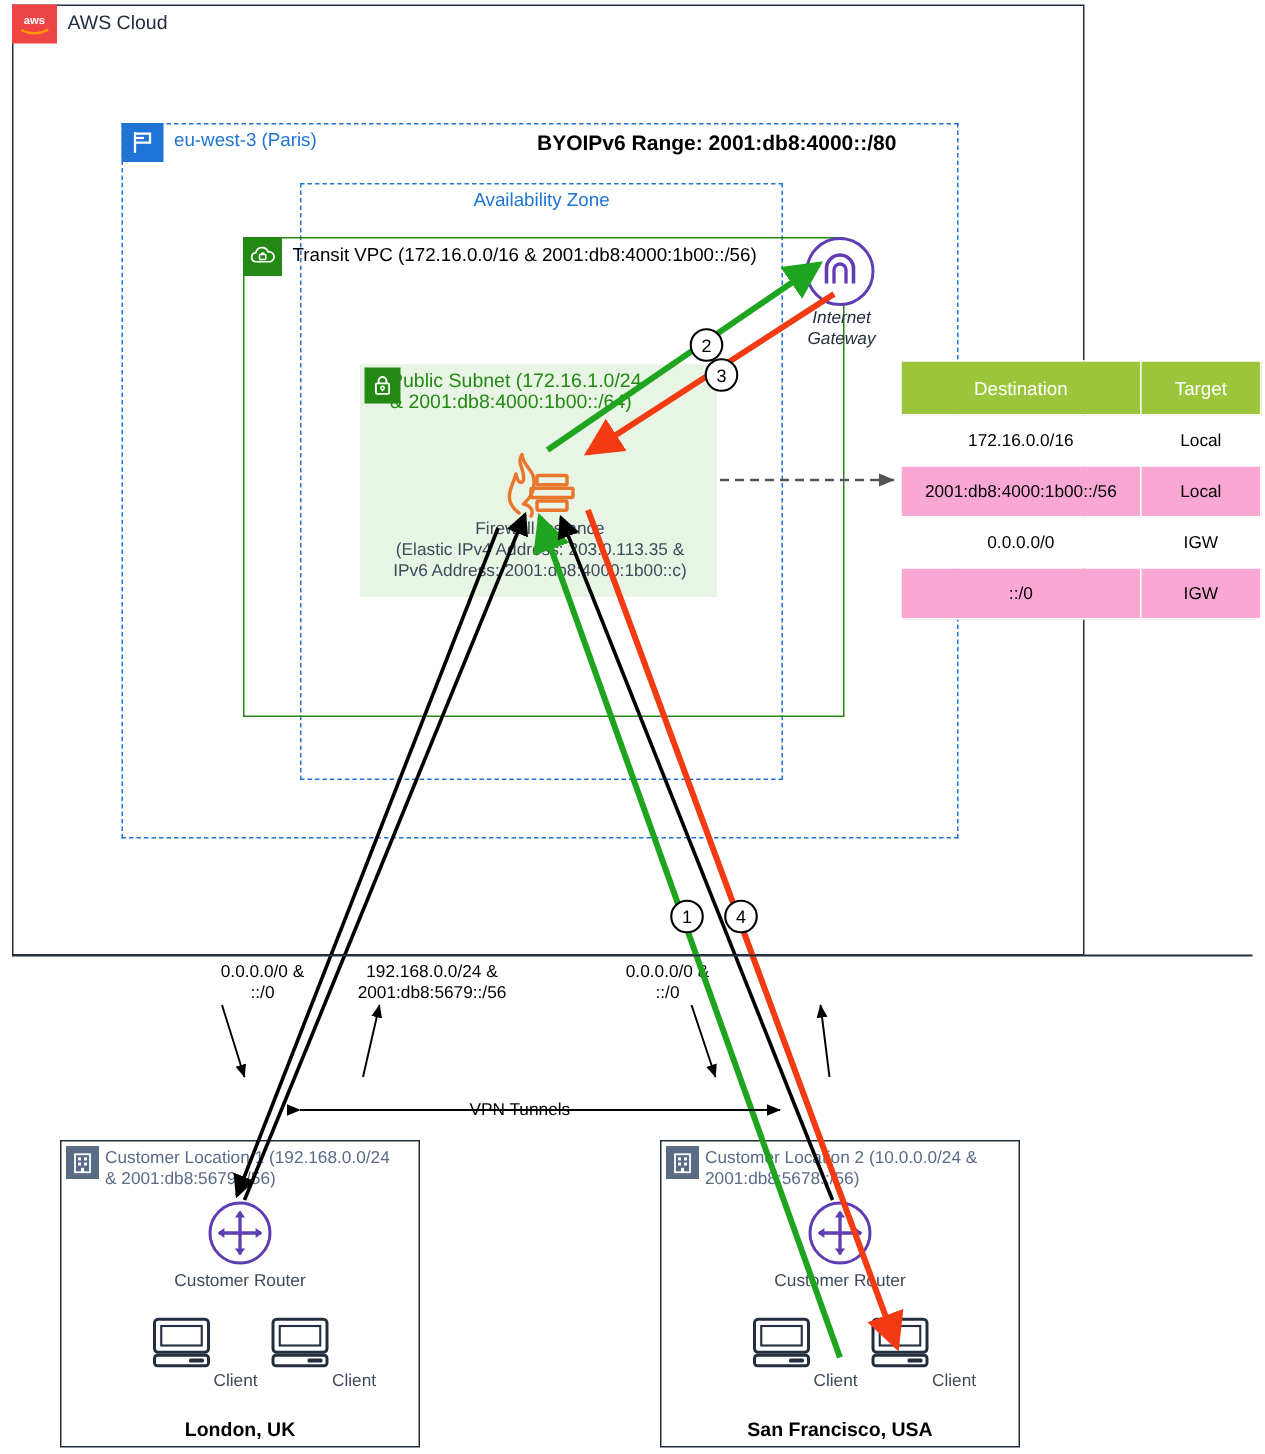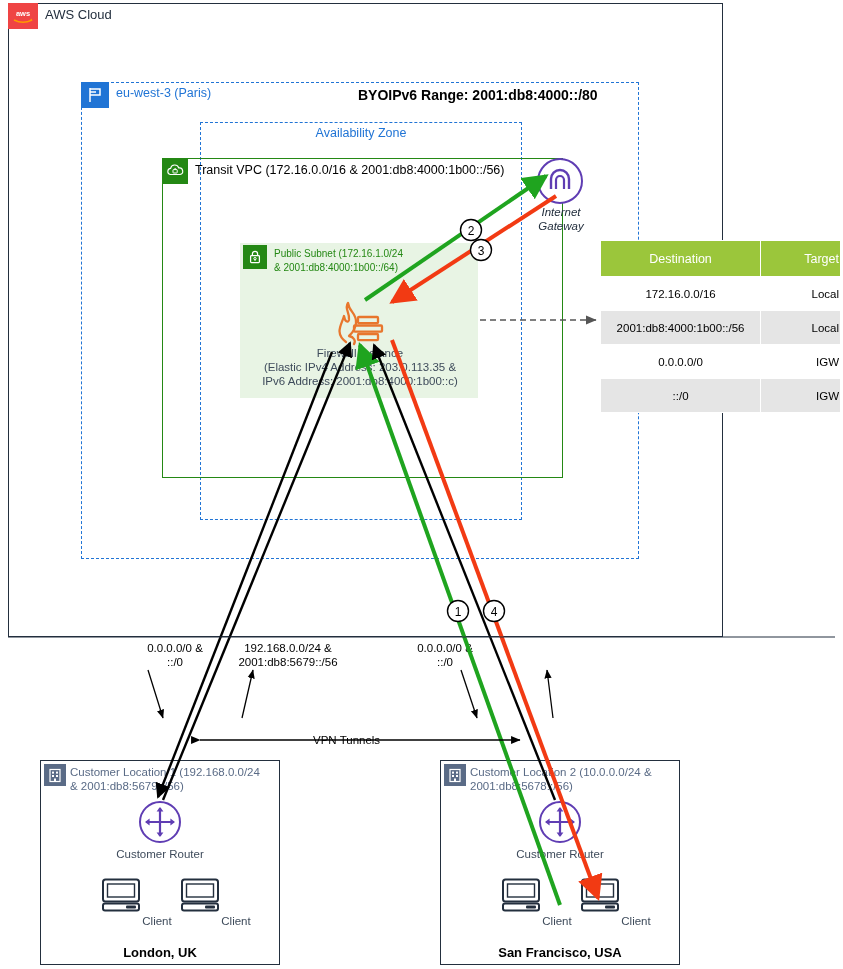--- a/index.html
+++ b/index.html
@@ -23,38 +23,38 @@
 
   .az-box{left:200px;top:122px;width:322px;height:398px;border:1.4px dashed #2074D5;box-sizing:border-box;}
   .az-label{left:200px;top:126px;width:322px;text-align:center;font-size:12.5px;color:#2074D5;}
 
   .vpc-box{left:162px;top:158px;width:401px;height:320px;border:1.4px solid #248814;box-sizing:border-box;}
   .vpc-badge{left:162px;top:158px;width:26px;height:26px;background:#248814;display:flex;align-items:center;justify-content:center;}
   .vpc-label{left:195px;top:163px;font-size:12.5px;color:#000;white-space:nowrap;}
 
   .subnet-box{left:240px;top:243px;width:238px;height:155px;background:#E8F4E4;border:1px solid #E8F4E4;box-sizing:border-box;}
   .subnet-badge{left:243px;top:245px;width:24px;height:24px;background:#248814;display:flex;align-items:center;justify-content:center;}
-  .subnet-label{left:274px;top:247px;font-size:10px;color:#248814;line-height:14px;white-space:nowrap;}
+  .subnet-label{left:260px;top:247px;font-size:13px;color:#248814;line-height:14px;white-space:nowrap;}
 
   
   .igw-icon{left:536px;top:157px;width:48px;height:48px;}
   .igw-label{left:530px;top:206px;width:62px;text-align:center;font-size:11.5px;color:#232F3E;line-height:13.5px;font-style:italic;}
 
   .fw-icon{left:330px;top:300px;width:56px;height:48px;}
   .fw-label{left:232px;top:346px;width:256px;text-align:center;font-size:11.5px;color:#3E4B5B;line-height:14px;}
 
   
   .rt-title{left:600px;top:217px;width:243px;text-align:center;font-size:12.5px;font-weight:bold;color:#000;}
   .rt-table{left:600px;top:240px;width:241px;border-collapse:collapse;font-size:11.5px;}
   .rt-table td,.rt-table th{border:1.5px solid #fff;height:31px;text-align:center;color:#000;font-weight:normal;}
   .rt-table thead th{background:#9BC63B;color:#fff;font-weight:normal;font-size:12.5px;height:33px;}
   .rt-table tr.odd td{background:#fff;}
-  .rt-table tr.even td{background:#e5e5e5;}
+  .rt-table tr.even td{background:#f9a8d4;}
   .rt-table .c1{width:160px;}
-  .rt-table .c2{width:81px;text-align:right;}
+  .rt-table .c2{width:81px;}
 
   
   .site{border:1.2px solid #232F3E;box-sizing:border-box;background:transparent;}
   .site-a{left:40px;top:760px;width:240px;height:205px;}
   .site-b{left:440px;top:760px;width:240px;height:205px;}
   .site-badge{width:22px;height:22px;background:#5A6B86;display:flex;align-items:center;justify-content:center;}
   .site-label{font-size:11.5px;color:#5A6B86;line-height:14px;}
   .router-label{font-size:11.5px;color:#3E4B5B;text-align:center;}
   .city-label{font-size:13px;font-weight:bold;color:#000;text-align:center;}
   .client-label{font-size:11.5px;color:#3E4B5B;text-align:center;margin-left:36px;}

